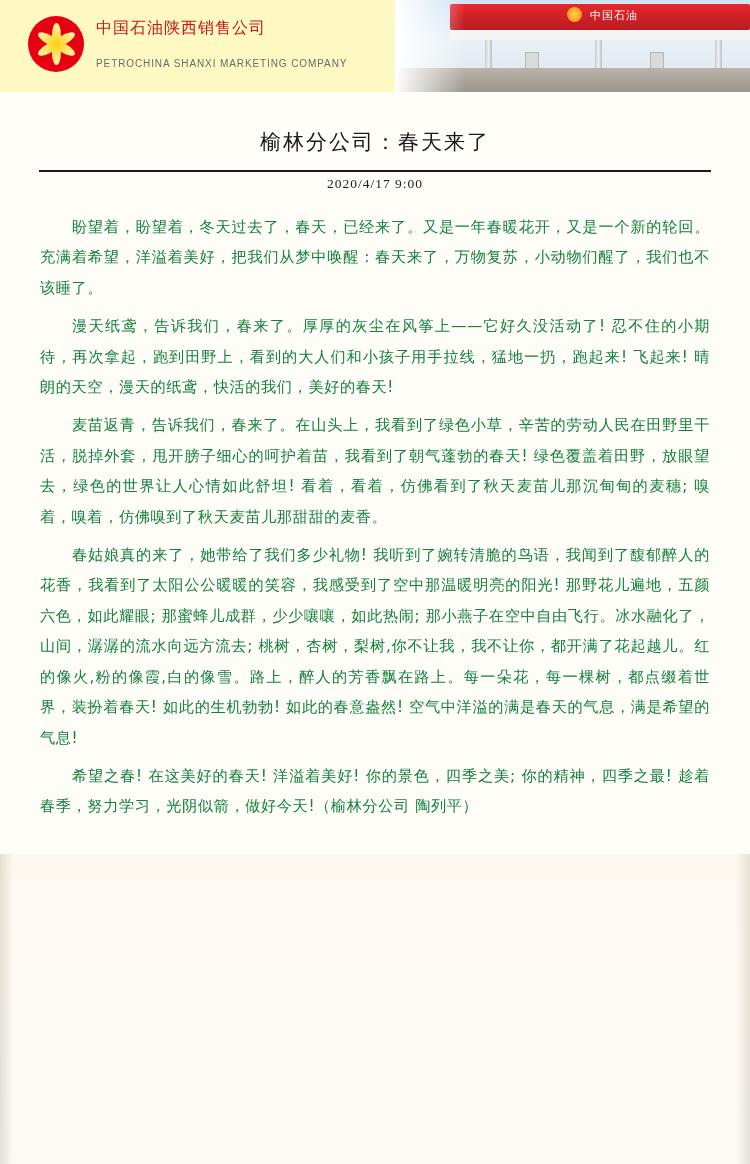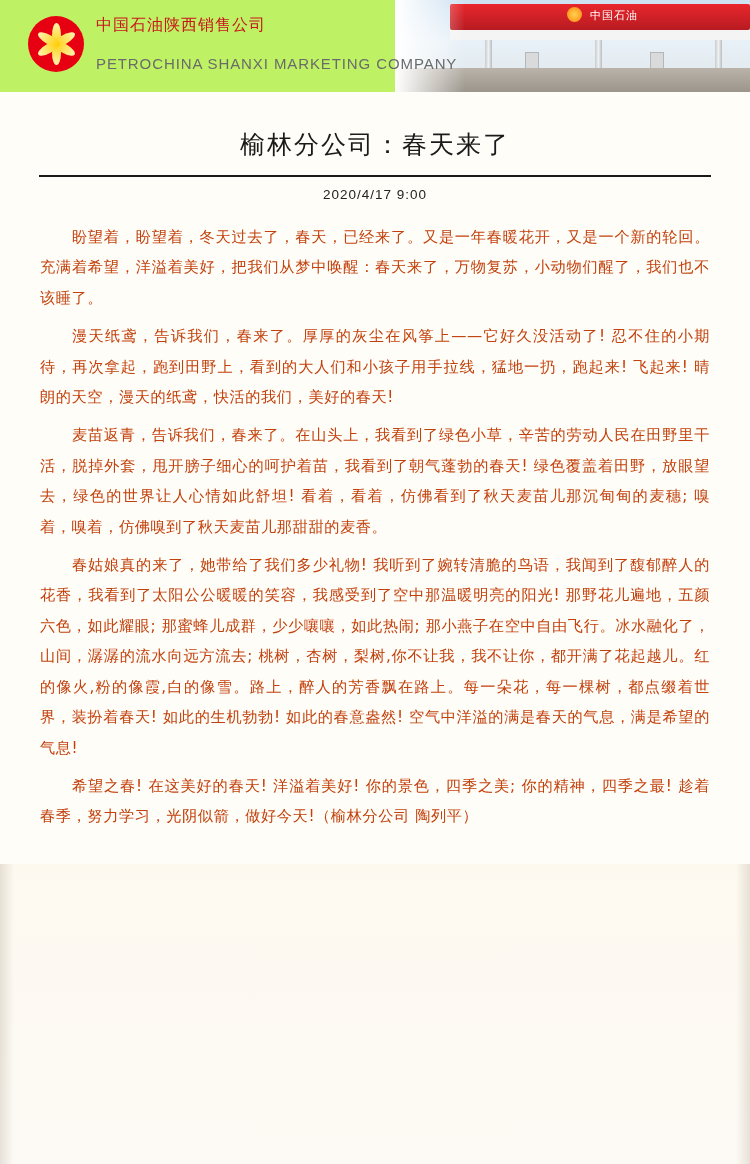--- a/index.html
+++ b/index.html
@@ -17,21 +17,21 @@
     margin: 0 auto;
     background: #fdfaf5;
     overflow: hidden;
   }
 
   
   .banner {
     position: relative;
     width: 750px;
     height: 92px;
-    background: #bef264;
+    background: #fef9c3;
     overflow: hidden;
   }
   .banner-photo {
     position: absolute;
     left: 395px;
     top: 0;
     width: 355px;
     height: 92px;
     background:
       linear-gradient(180deg, #cfe2f2 0%, #e8f1f8 45%, #dfe6e8 100%);
@@ -152,65 +152,65 @@
   .logo-text .cn {
     font-family: "DejaVu Sans", "Liberation Sans", sans-serif;
     font-size: 16px;
     font-weight: normal;
     color: #c8161d;
     letter-spacing: 1px;
     line-height: 1.15;
   }
   .logo-text .en {
     font-family: "Liberation Sans", sans-serif;
-    font-size: 15px;
+    font-size: 10px;
     color: #6b6b6b;
     letter-spacing: 0.9px;
     margin-top: 20px;
   }
 
   
   .article {
     position: relative;
     width: 750px;
     background: #fffdf8;
     padding-top: 18px;
   }
   .title {
     text-align: center;
     font-family: "DejaVu Sans", "Liberation Sans", sans-serif;
-    font-size: 25px;
+    font-size: 21px;
     color: #1a1a1a;
     letter-spacing: 2px;
     padding: 18px 0 14px 0;
   }
   .title-rule {
     width: 672px;
     height: 2px;
     margin: 0 auto;
     background: #1a1a1a;
   }
   .dateline {
     text-align: center;
-    font-family: Liberation Sans, sans-serif;
+    font-family: Liberation Serif, serif;
     font-size: 13.5px;
     color: #222;
     letter-spacing: 1px;
-    padding: 10px 0 6px 0;
+    padding: 4px 0 6px 0;
   }
   .body {
     padding: 14px 40px 24px 40px;
   }
   .body p {
     margin: 0 0 8px 0;
     text-indent: 2.1em;
     font-family: "DejaVu Sans", "Liberation Sans", sans-serif;
     font-size: 15.2px;
     line-height: 2.0;
-    color: #c2410c;
+    color: #15803d;
     text-align: justify;
     letter-spacing: 0.6px;
   }
 
   
   .wash {
     position: absolute;
     left: 0;
     right: 0;
     pointer-events: none;

